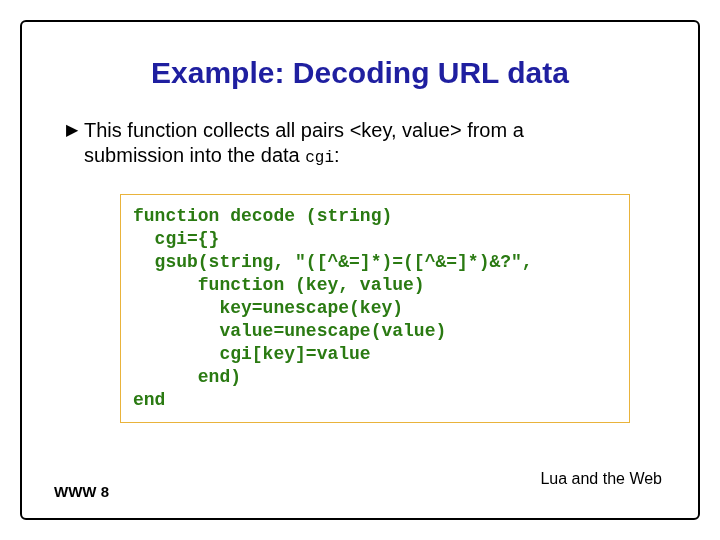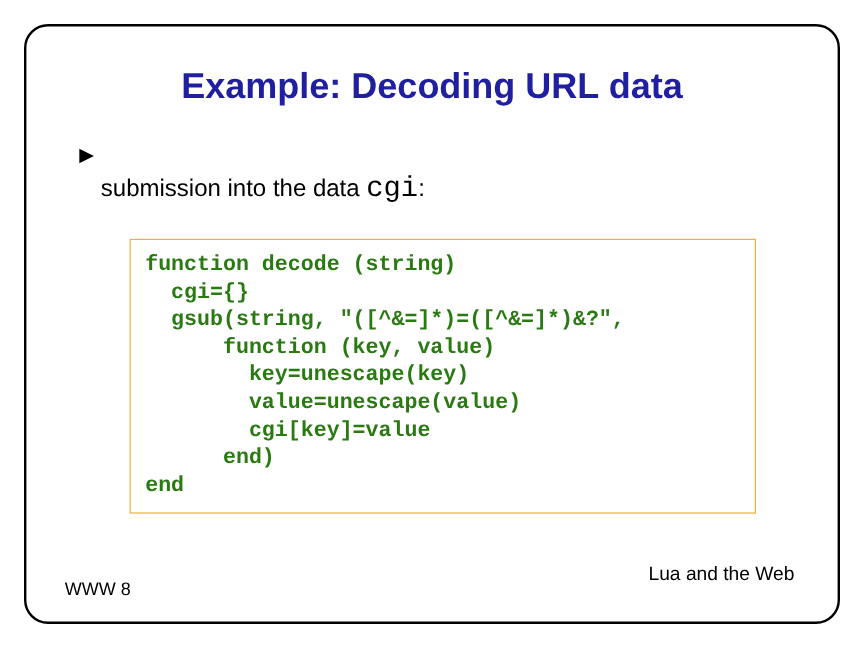--- a/index.html
+++ b/index.html
@@ -12,21 +12,21 @@
     color: #000;
     overflow: hidden;
   }
   .slide {
     position: relative;
     box-sizing: border-box;
     width: 680px;
     height: 500px;
     margin: 20px;
     border: 2.5px solid #000;
-    border-radius: 20px;
+    border-radius: 6px;
     padding: 28px 38px 30px 38px;
   }
   .title {
     font-size: 30px;
     font-weight: bold;
     text-align: center;
     color: #1f1fa0;
     margin: 6px 0 28px 0;
   }
   .body-text {
@@ -38,58 +38,59 @@
   .bullet-glyph {
     position: absolute;
     left: -18px;
     top: 4px;
     font-size: 16px;
     line-height: 1;
     color: #000;
   }
   .body-text .mono {
     font-family: "Courier New", Courier, monospace;
-    font-size: 24px;
+    font-size: 16px;
   }
   .code-box {
-    margin: 26px 30px 0 48px;
+    margin: 26px 30px 0 60px;
     border: 1.5px solid #e9b33b;
     padding: 10px 12px 10px 12px;
     font-family: "Courier New", Courier, monospace;
     font-size: 18px;
     font-weight: bold;
     line-height: 1.28;
     color: #2a7a12;
     white-space: pre;
   }
   .footer-left {
     position: absolute;
     left: 32px;
     bottom: 18px;
     font-size: 15px;
     color: #000;
+    font-weight: bold;
   }
   .footer-right {
     position: absolute;
     right: 36px;
     bottom: 30px;
     font-size: 16px;
     color: #000;
   }
 </style>
 </head>
 <body>
 
 <div class="slide">
 
   <div class="title">Example: Decoding URL data</div>
 
   <div class="body-text">
     <span class="bullet-glyph">▶</span>
-    <br>
+    <span>This function collects all pairs &lt;key, value&gt; from a</span><br>
     <span>submission into the data </span><span class="mono">cgi</span><span>:</span>
   </div>
 
   <div class="code-box">function decode (string)
   cgi={}
   gsub(string, "([^&amp;=]*)=([^&amp;=]*)&amp;?",
       function (key, value)
         key=unescape(key)
         value=unescape(value)
         cgi[key]=value

